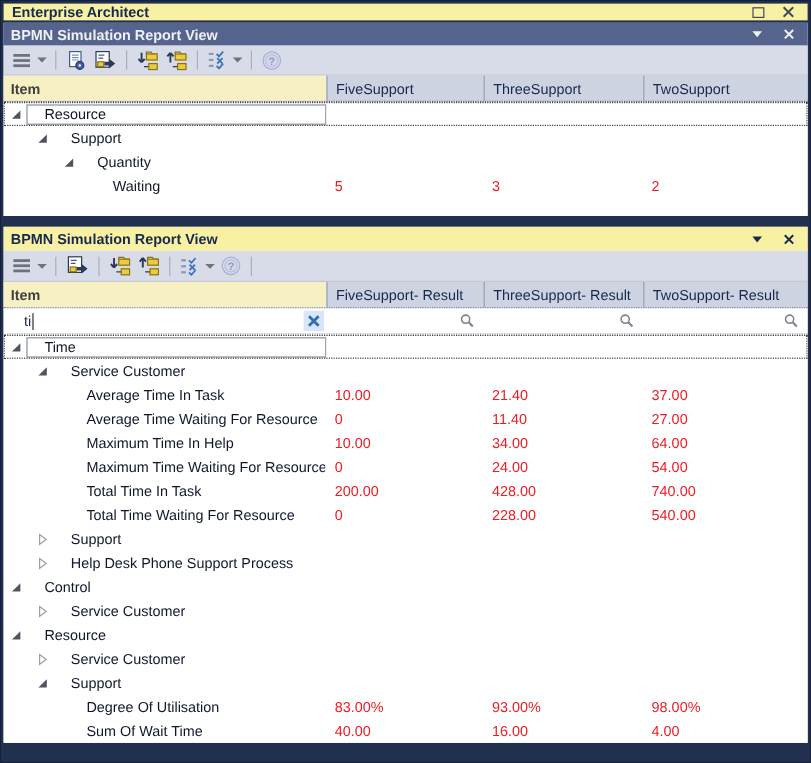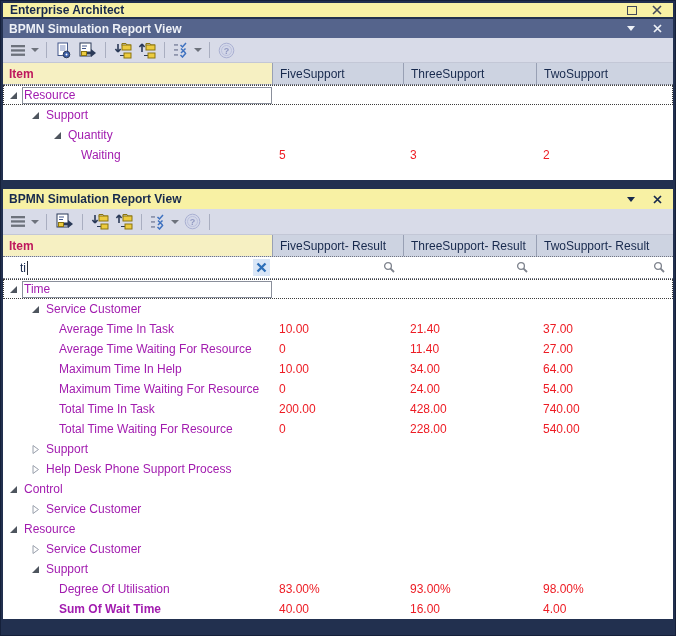--- a/index.html
+++ b/index.html
@@ -32,38 +32,38 @@
   
   .toolbar{background:#d8dbe8;display:flex;align-items:center;padding:0 5px;flex:none;border-bottom:1px solid #c3c7d6;}
   .panel1 .toolbar{height:25px;}
   .panel2 .toolbar{height:26px;}
   .tbtn{height:20px;display:flex;align-items:center;padding:0 2px;margin:0 1px;}
   .tsep{width:1px;height:16px;background:#a9aec0;margin:0 5px;flex:none;}
   .tcaret{width:0;height:0;border-left:4px solid transparent;border-right:4px solid transparent;border-top:4px solid #6d727c;margin:0 2px;}
   
   .grid-header,.filter-row,.trow{display:grid;grid-template-columns:269px 131px 133px 1fr;}
   .grid-header{height:22px;flex:none;background:#cdd3e1;border-bottom:1px dotted #707582;}
-  .gh-item{background:#f6f0c2;font-weight:bold;display:flex;align-items:center;padding-left:6px;color:#be185d;}
+  .gh-item{background:#f6f0c2;font-weight:bold;display:flex;align-items:center;padding-left:6px;color:#404040;}
   .gh-col{display:flex;align-items:center;padding-left:7px;border-left:1px solid #98a0b4;color:#17294d;}
   
   .filter-row{height:22px;flex:none;background:#fff;border-bottom:1px dotted #707582;}
   .f-item{position:relative;display:flex;align-items:center;padding-left:17px;}
   .f-text{color:#17294d;}
   .f-caret{width:1px;height:14px;background:#2a2f3a;margin-left:1px;}
   .f-clear{position:absolute;right:2px;top:2px;width:17px;height:17px;background:#d9e6f7;display:flex;align-items:center;justify-content:center;}
   .f-col{display:flex;align-items:center;justify-content:flex-end;padding-right:7px;}
   
   .grid-body{background:#fff;overflow:hidden;flex:none;}
   .panel1 .grid-body{height:95px;}
   .panel2 .grid-body{height:340px;}
   .trow{height:20px;align-items:center;}
   .trow.sel{outline:1px dotted #3d3d3d;outline-offset:-1px;}
   .cell-item{display:flex;align-items:center;height:20px;overflow:hidden;}
   .expander{width:13px;flex:none;display:flex;align-items:center;}
-  .labelbox{flex:1;height:17px;line-height:15px;border:1px solid transparent;padding-left:1px;white-space:nowrap;color:#a21caf;overflow:hidden;}
+  .labelbox{flex:1;height:17px;line-height:15px;border:1px solid transparent;padding-left:14px;white-space:nowrap;color:#0f172a;overflow:hidden;}
   .trow.sel .labelbox{border-color:#8a8f9b;}
   .cell-val{padding-left:7px;color:#ed1c24;white-space:nowrap;}
 </style>
 </head>
 <body>
 
 <div class="window">
 
   <div class="main-titlebar">
     <span class="main-title">Enterprise Architect</span>
@@ -510,21 +510,21 @@
         </div>
         <div class="trow">
           <div class="cell-item" style="padding-left: 54px;">
             <span class="labelbox">Degree Of Utilisation</span>
           </div>
           <div class="cell-val">83.00%</div>
           <div class="cell-val">93.00%</div>
           <div class="cell-val">98.00%</div>
         </div>
         <div class="trow">
-          <div class="cell-item" style="padding-left: 54px; font-weight: bold;">
+          <div class="cell-item" style="padding-left: 54px;">
             <span class="labelbox">Sum Of Wait Time</span>
           </div>
           <div class="cell-val">40.00</div>
           <div class="cell-val">16.00</div>
           <div class="cell-val">4.00</div>
         </div>
       </div>
   </div>
 
 </div>

